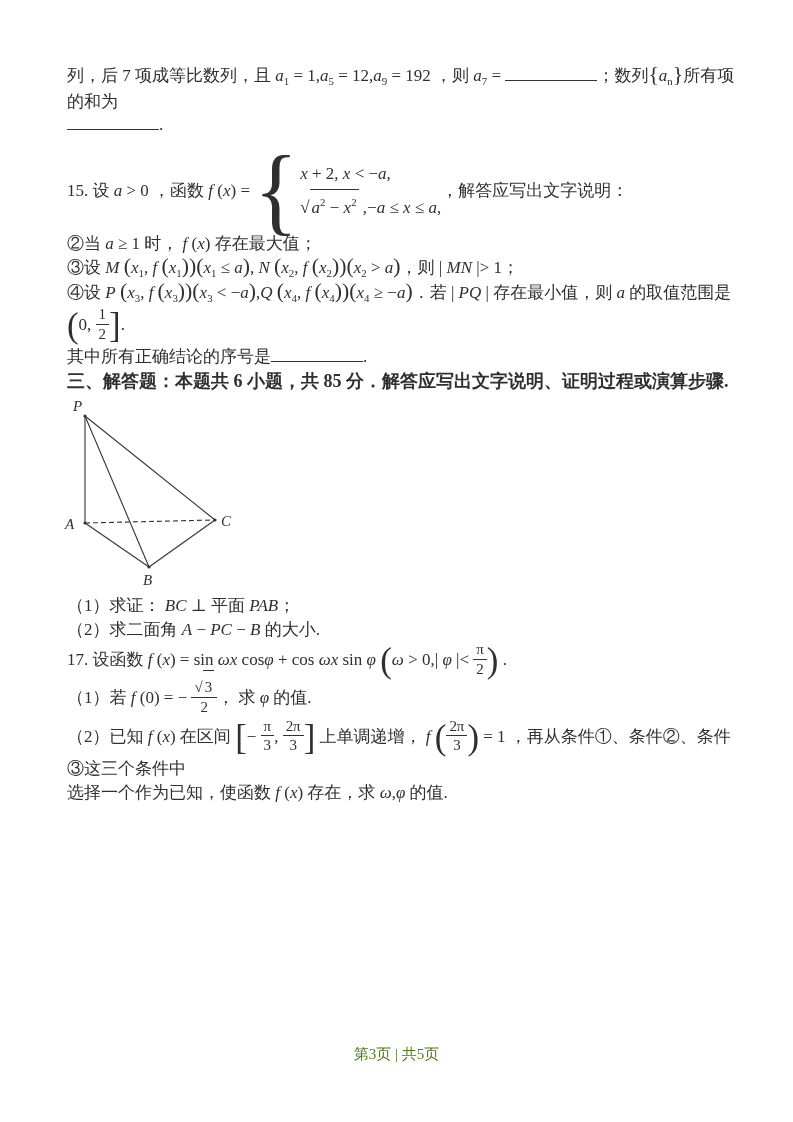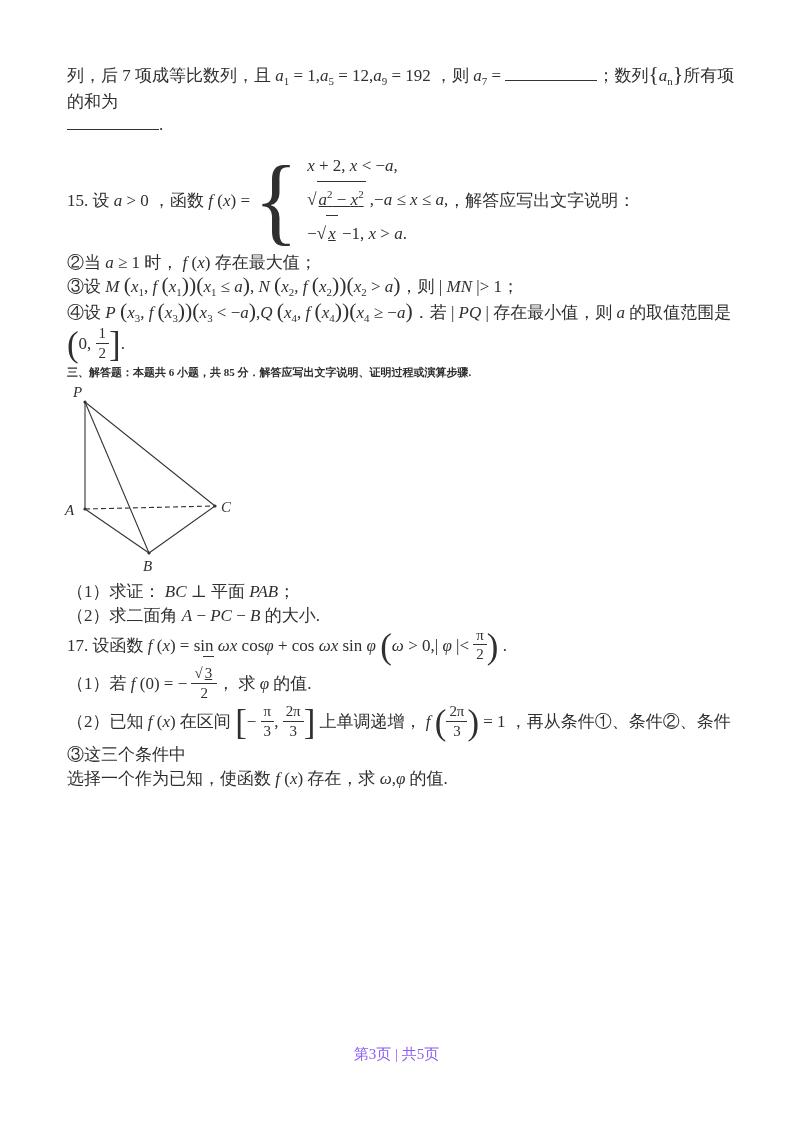--- a/index.html
+++ b/index.html
@@ -16,66 +16,66 @@
   p.line{margin:0;line-height:1.4;}
   i{font-family:"Liberation Serif","DejaVu Serif",serif;font-style:italic;}
   sub,sup{font-size:64%;}
   .d1{font-size:128%;line-height:1;}
   .d2{font-size:205%;line-height:.85;vertical-align:middle;font-weight:400;}
   .frac{display:inline-flex;flex-direction:column;align-items:center;
         vertical-align:middle;line-height:1.25;font-size:88%;transform:translateY(-2px);}
   .fn{border-bottom:1.2px solid #333;padding:0 3px;text-align:center;}
   .fd{padding:0 3px;text-align:center;}
   .sqrt{white-space:nowrap;}
-  .ol{border-top:1.2px solid #333;padding:8px 2px;text-decoration:underline;}
+  .ol{border-top:1.2px solid #333;padding:8px 2px;}
   .blank{display:inline-block;width:92px;border-bottom:1.4px solid #333;
          height:15px;vertical-align:baseline;}
   .piecewise{display:flex;align-items:center;margin-top:12px;}
   .brace{font-size:92px;font-weight:400;line-height:.9;transform:scaleY(1.05);
          margin:0 2px 0 4px;}
   .cases{display:inline-block;}
-  .case{display:block;line-height:2.0;margin-left:7px;}
+  .case{display:block;line-height:2.0;}
   .mt22{margin-top:22px;} .mt16{margin-top:16px;} .mt14{margin-top:14px;}
   .mt12{margin-top:12px;} .mt10{margin-top:10px;} .mt8{margin-top:8px;}
   .mt6{margin-top:6px;} .mt2{margin-top:2px;}
-  .heading{font-weight:700;font-size:11px;}
+  .heading{font-weight:700;font-size:18px;}
   .fig{margin:4px 0 0 -6px;display:block;}
   .fig line{stroke:#333;stroke-width:1.1;}
   .fig .dash{stroke-dasharray:5 3;}
   .fig text{font-family:"Liberation Serif","DejaVu Serif",serif;
             font-style:italic;font-size:15px;fill:#2f2f2f;}
   .footer{position:absolute;left:0;right:0;bottom:44px;text-align:center;
-          font-size:15px;color:#8b5cf6;}
+          font-size:15px;color:#4d7c0f;}
 </style>
 </head>
 <body>
 
 <div class="page">
 
   <p class="line">列，后 7 项成等比数列，且 <i>a</i><sub>1</sub> = 1,<i>a</i><sub>5</sub> = 12,<i>a</i><sub>9</sub> = 192 ，则 <i>a</i><sub>7</sub> = <span class="blank"></span>；数列<span class="d1">{</span><i>a</i><sub>n</sub><span class="d1">}</span>所有项的和为</p>
   <p class="line mt22"><span class="blank"></span>.</p>
 
   <div class="piecewise">
     <span>15. 设 <i>a</i> &gt; 0 ，函数 <i>f</i> (<i>x</i>) =</span>
     <span class="brace">{</span>
     <span class="cases">
       <span class="case"><i>x</i> + 2, <i>x</i> &lt; −<i>a</i>,</span>
       <span class="case"><span class="sqrt">√<span class="ol"><i>a</i><sup>2</sup> − <i>x</i><sup>2</sup></span></span> ,−<i>a</i> ≤ <i>x</i> ≤ <i>a</i>,</span>
-      <span class="case">−<span class="sqrt">√<span class="ol"><i>x</i></span></span> −1, <i>x</i> &gt; <i>a</i>.</span>
     </span>
     <span>，解答应写出文字说明：</span>
   </div>
 
   <p class="line mt8">②当 <i>a</i> ≥ 1 时， <i>f</i> (<i>x</i>) 存在最大值；</p>
   <p class="line mt8">③设 <i>M</i> <span class="d1">(</span><i>x</i><sub>1</sub>, <i>f</i> <span class="d1">(</span><i>x</i><sub>1</sub><span class="d1">)</span><span class="d1">)</span><span class="d1">(</span><i>x</i><sub>1</sub> ≤ <i>a</i><span class="d1">)</span>, <i>N</i> <span class="d1">(</span><i>x</i><sub>2</sub>, <i>f</i> <span class="d1">(</span><i>x</i><sub>2</sub><span class="d1">)</span><span class="d1">)</span><span class="d1">(</span><i>x</i><sub>2</sub> &gt; <i>a</i><span class="d1">)</span>，则 | <i>MN</i> |&gt; 1；</p>
   <p class="line mt8">④设 <i>P</i> <span class="d1">(</span><i>x</i><sub>3</sub>, <i>f</i> <span class="d1">(</span><i>x</i><sub>3</sub><span class="d1">)</span><span class="d1">)</span><span class="d1">(</span><i>x</i><sub>3</sub> &lt; −<i>a</i><span class="d1">)</span>,<i>Q</i> <span class="d1">(</span><i>x</i><sub>4</sub>, <i>f</i> <span class="d1">(</span><i>x</i><sub>4</sub><span class="d1">)</span><span class="d1">)</span><span class="d1">(</span><i>x</i><sub>4</sub> ≥ −<i>a</i><span class="d1">)</span>．若 | <i>PQ</i> | 存在最小值，则 <i>a</i> 的取值范围是</p>
   <p class="line mt6"><span class="d2">(</span>0, <span class="frac">
         <span class="fn">1</span>
         <span class="fd">2</span>
       </span><span class="d2">]</span>.</p>
+  <p class="line mt6">其中所有正确结论的序号是<span class="blank"></span>.</p>
 
   <p class="line heading mt14">三、解答题：本题共 6 小题，共 85 分．解答应写出文字说明、证明过程或演算步骤.</p>
 
 
   <svg class="fig" width="190" height="196" viewBox="0 0 190 196">
     <line x1="24" y1="18" x2="24" y2="125"></line>
     <line x1="24" y1="18" x2="88" y2="169"></line>
     <line x1="24" y1="18" x2="154" y2="122"></line>
     <line x1="24" y1="125" x2="88" y2="169"></line>
     <line x1="88" y1="169" x2="154" y2="122"></line>

